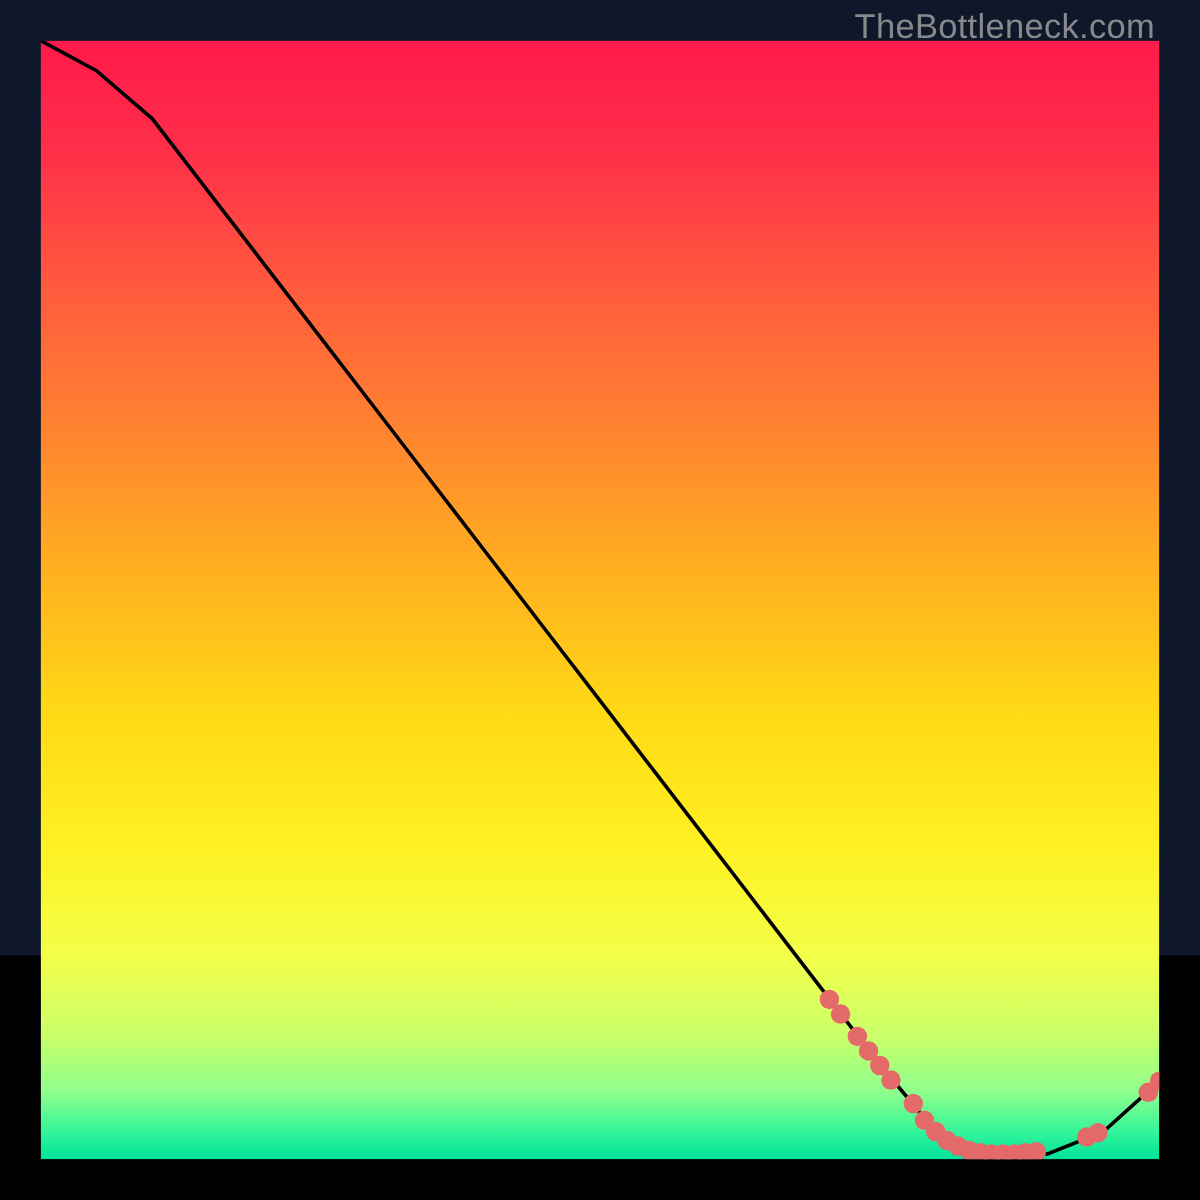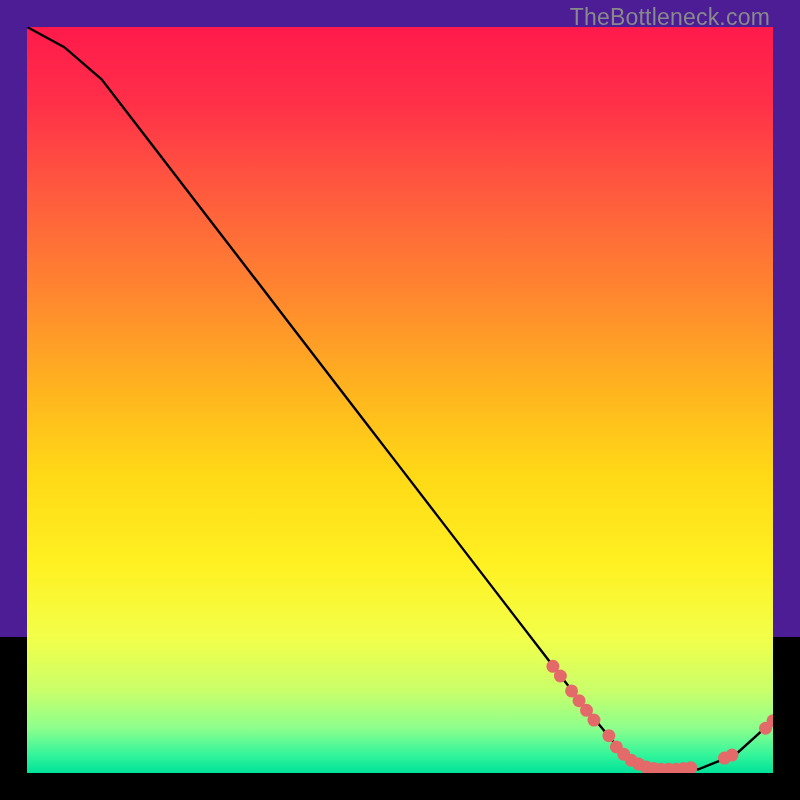--- a/index.html
+++ b/index.html
@@ -7,21 +7,21 @@
     padding: 0;
     width: 800px;
     height: 800px;
     background: #000;
     overflow: hidden;
   }
   .stage {
     position: relative;
     width: 800px;
     height: 637px;
-    background: #4c1d95;
+    background: #0f172a;
   }
   .plot {
     position: absolute;
     left: 27px;
     top: 27px;
     width: 746px;
     height: 746px;
     overflow: hidden;
   }
   .watermark {

